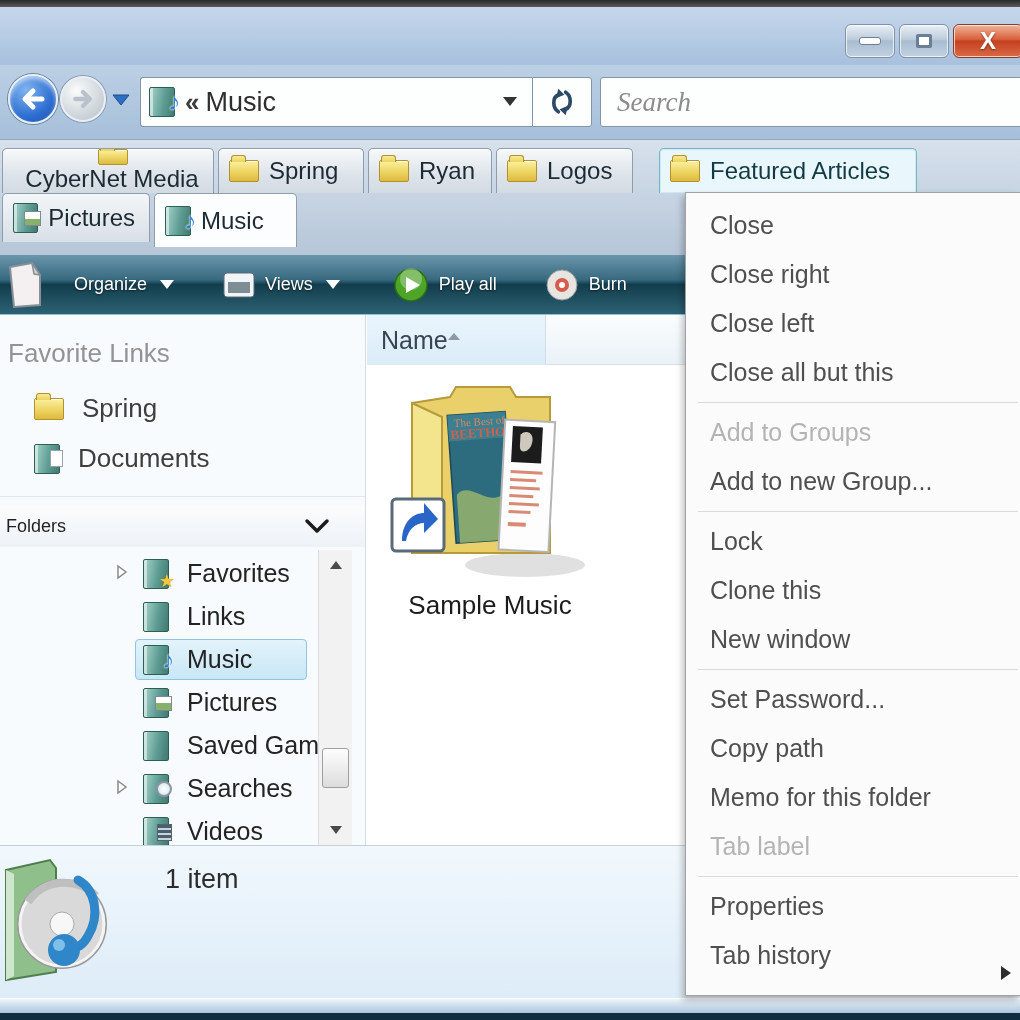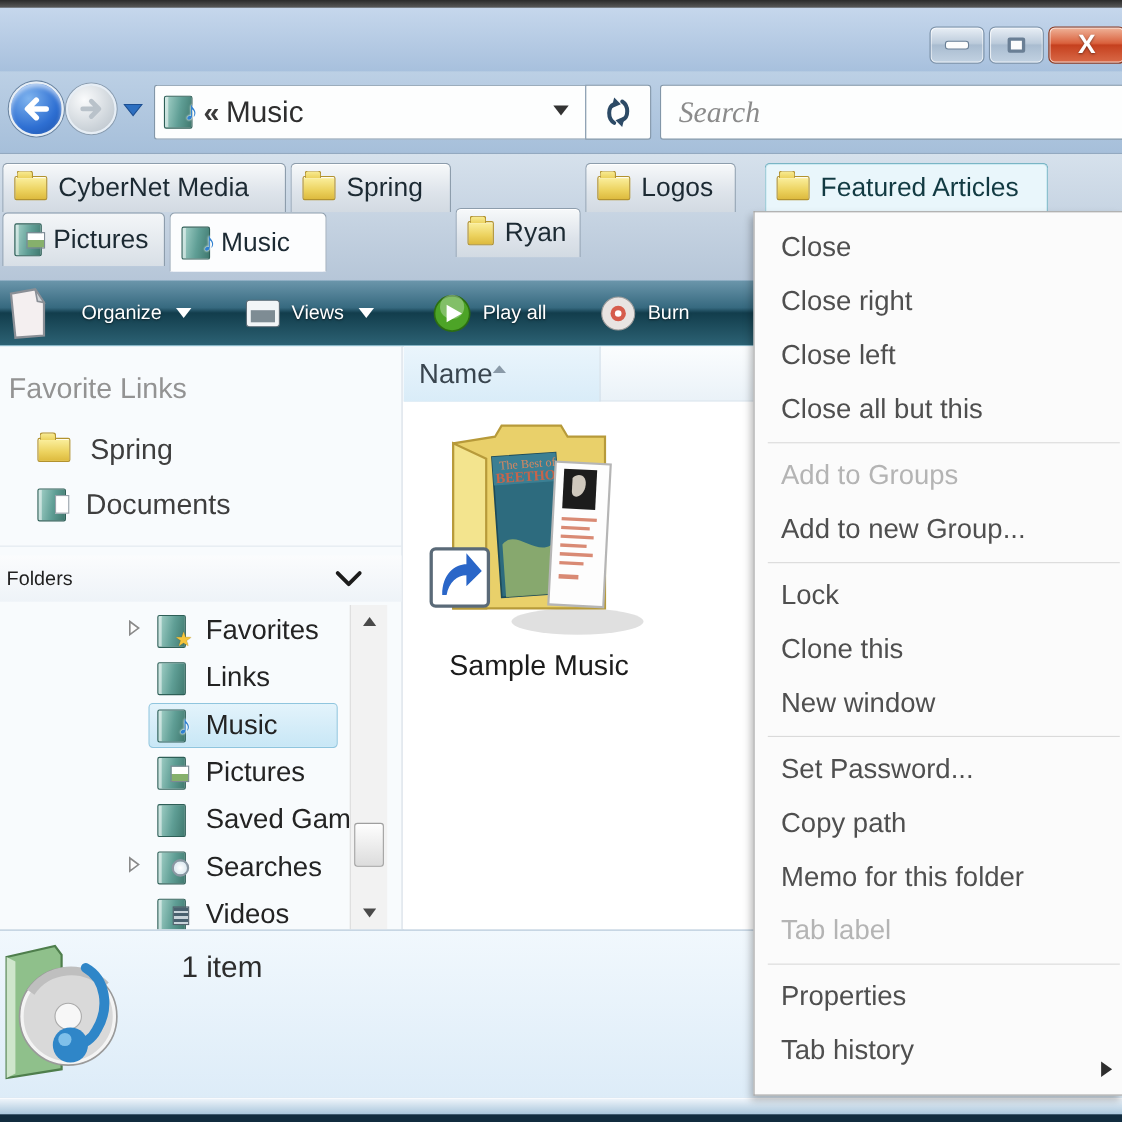--- a/index.html
+++ b/index.html
@@ -201,29 +201,29 @@
       <polygon points="15,25 10,20 17,17" fill="#2c4a66"></polygon>
     </svg>
   </div>
   <div id="searchbox">
     <input type="text" placeholder="Search" style="">
   </div>
 </div>
 
 <div id="tabstrip">
   <div class="tabrow1">
-    <div class="tab" style="width:258px;">
+    <div class="tab" style="width:212px;flex-direction:column;">
       <span class="yfolder"></span>
       <span class="tlabel">CyberNet Media</span>
     </div>
     <div class="tab" style="width:146px;">
       <span class="yfolder"></span>
       <span class="tlabel">Spring</span>
     </div>
-    <div class="tab" style="width:114px;margin-top:41px;">
+    <div class="tab" style="width:124px;">
       <span class="yfolder"></span>
       <span class="tlabel">Ryan</span>
     </div>
     <div class="tab" style="width:137px;">
       <span class="yfolder"></span>
       <span class="tlabel">Logos</span>
     </div>
     <div class="tab hot" style="width:258px; margin-left:22px;">
       <span class="yfolder"></span>
       <span class="tlabel">Featured Articles</span>

